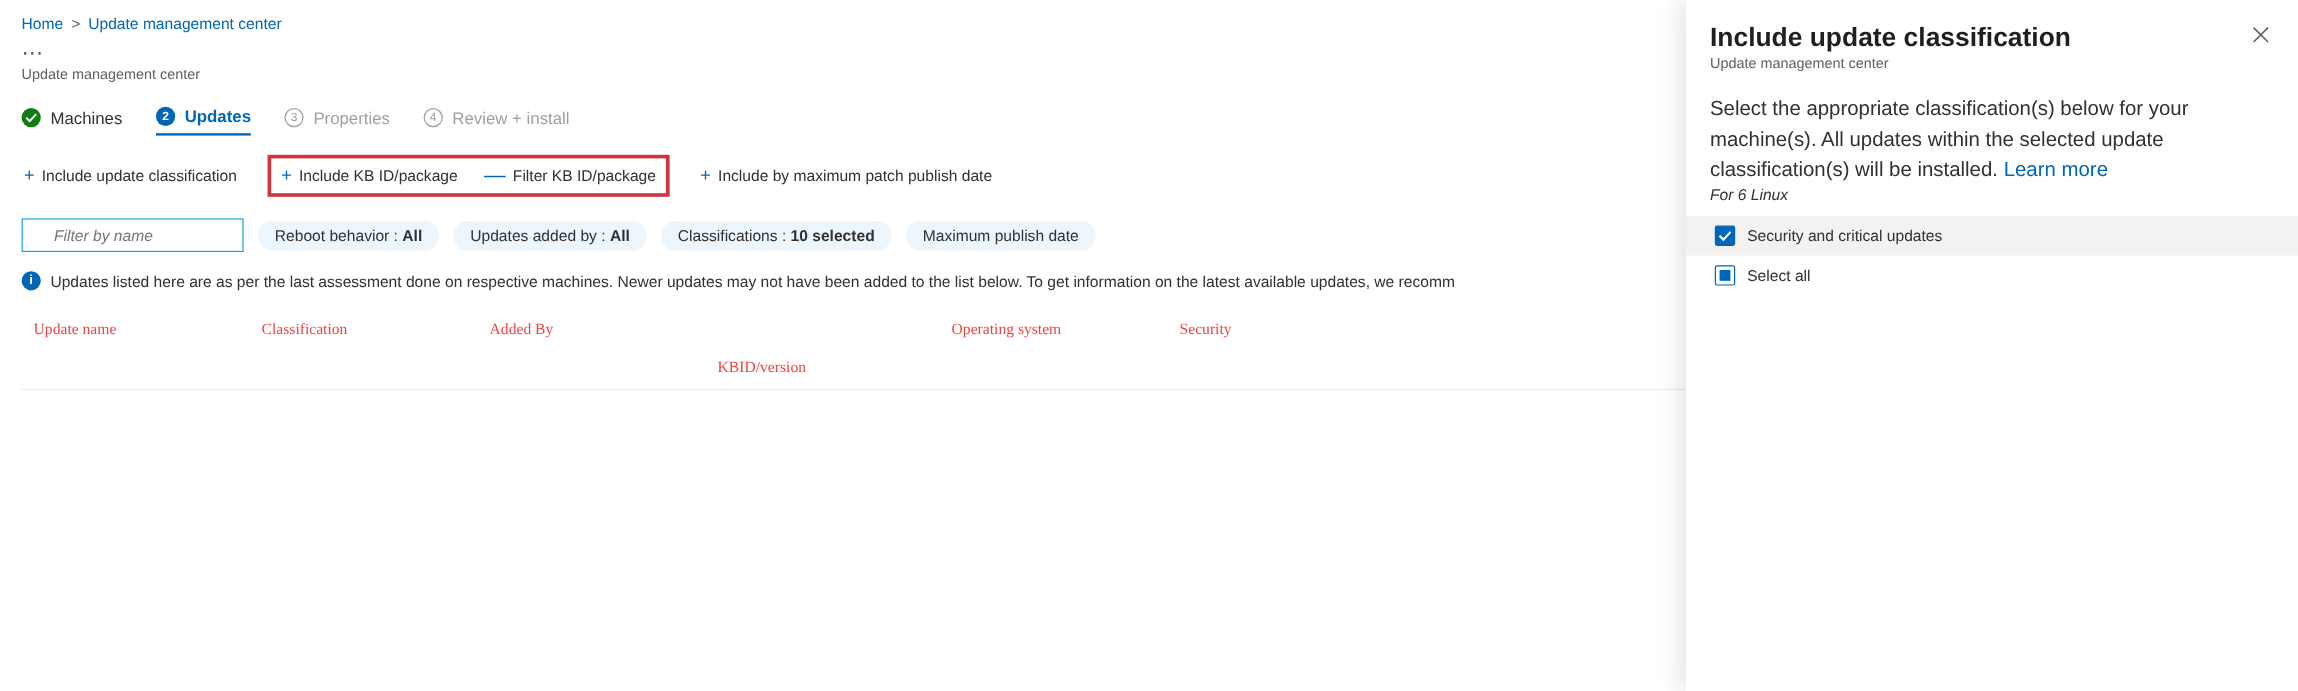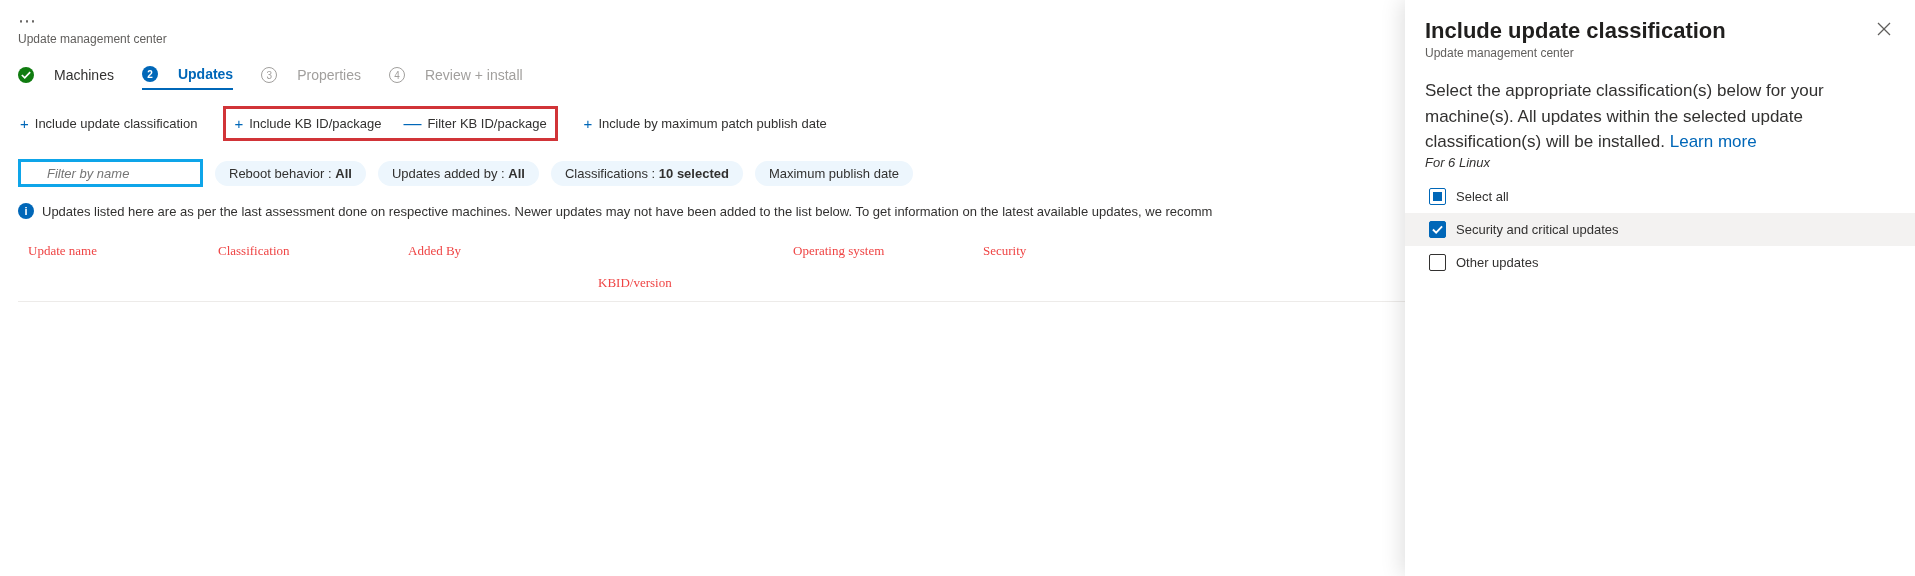--- a/index.html
+++ b/index.html
@@ -15,35 +15,35 @@
   }
   .main { padding: 12px 18px; }
   .breadcrumb { font-size: 13px; margin-bottom: 8px; }
   .breadcrumb a { color: #0067b8; text-decoration: none; }
   .breadcrumb .sep { color: #605e5c; margin: 0 3px; }
   .title-row { display: flex; align-items: center; gap: 10px; }
   .page-title { font-size: 24px; font-weight: 600; color: #201f1e; }
   .ellipsis { font-size: 18px; color: #605e5c; cursor: pointer; line-height: 1; }
   .subtitle { font-size: 12px; color: #605e5c; margin-top: 2px; margin-bottom: 20px; }
   .tabs { display: flex; gap: 28px; border-bottom: none; margin-bottom: 16px; align-items: center; }
-  .tab { display: flex; align-items: center; gap: 20px; font-size: 14px; color: #a19f9d; cursor: pointer; padding-bottom: 6px; }
+  .tab { display: flex; align-items: center; gap: 8px; font-size: 14px; color: #a19f9d; cursor: pointer; padding-bottom: 6px; }
   .tab.done { color: #323130; }
   .tab.active { color: #0067b8; border-bottom: 2px solid #0067b8; font-weight: 600; }
   .tab-icon { display: inline-flex; width: 16px; height: 16px; border-radius: 50%; align-items: center; justify-content: center; font-size: 10px; }
   .tab-icon.check { background: #107c10; color: #fff; }
   .tab-icon.num-active { background: #0067b8; color: #fff; font-weight: 600; }
   .tab-icon.num-inactive { border: 1px solid #a19f9d; color: #a19f9d; width: 16px; height: 16px; }
   .desc { font-size: 13px; color: #323130; margin-bottom: 18px; }
   .action-bar { display: flex; gap: 24px; align-items: center; margin-bottom: 18px; }
   .action-btn { display: flex; align-items: center; gap: 6px; font-size: 13px; color: #323130; cursor: pointer; background: none; border: none; padding: 4px 2px; }
   .action-btn .plus { color: #0067b8; font-size: 15px; font-weight: 400; }
   .action-btn .minus { color: #0067b8; font-size: 18px; font-weight: 400; line-height: 0.5; }
   .highlight-box { border: 3px solid #d13438; padding: 2px 6px; display: flex; gap: 18px; }
   .filter-row { display: flex; gap: 12px; align-items: center; margin-bottom: 16px; }
-  .filter-input { width: 185px; height: 28px; border: 3px solid #0ea5e9; padding: 0 6px 0 26px; font-size: 13px; font-style: italic; color: #605e5c; position: relative; }
+  .filter-input { width: 185px; height: 28px; border: 1px solid #0ea5e9; padding: 0 6px 0 26px; font-size: 13px; font-style: italic; color: #605e5c; position: relative; }
   .filter-wrap { position: relative; }
   .filter-wrap .search-ico { position: absolute; left: 6px; top: 50%; transform: translateY(-50%); color: #605e5c; }
   .pill { background: #edf6fd; border: none; border-radius: 14px; padding: 5px 14px; font-size: 13px; color: #323130; cursor: pointer; }
   .pill b { font-weight: 600; text-align: center; }
   .info-bar { display: flex; align-items: center; gap: 8px; font-size: 13px; color: #323130; margin-bottom: 14px; }
   .info-ico { width: 16px; height: 16px; border-radius: 50%; background: #0067b8; color: #fff; display: inline-flex; align-items: center; justify-content: center; font-size: 11px; font-weight: 700; }
   .table-head { display: flex; border-bottom: 1px solid #edebe9; padding: 10px 0; font-size: 13px; color: #ef4444; font-family: Liberation Serif, serif; }
   .th { font-weight: 400; }
   .th1 { width: 200px; padding-left: 10px;}
   .th2 { width: 190px; }
@@ -75,20 +75,25 @@
   .cb.indet { border-color: #0067b8; }
   .cb.indet::after { content: ""; width: 9px; height: 9px; background: #0067b8; }
   .cb.checked { background: #0067b8; border-color: #0067b8; color: #fff; }
   .cb.checked svg { width: 11px; height: 11px; }
 </style>
 </head>
 <body>
 
 <div class="main">
 
+  <div class="breadcrumb">
+    <a href="#">Home</a>
+    <span class="sep">&gt;</span>
+    <a href="#">Update management center</a>
+  </div>
 
   <div class="title-row">
     <span class="ellipsis">⋯</span>
   </div>
   <div class="subtitle">Update management center</div>
 
   <div class="tabs">
     <div class="tab done">
       <span class="tab-icon check">
         <svg viewBox="0 0 12 12" width="10" height="10">
@@ -188,29 +193,25 @@
           <line x1="13" y1="1" x2="1" y2="13" stroke="#605e5c" stroke-width="1.3"></line>
         </svg>
     </button>
   </div>
   <div class="panel-desc">
     <span>Select the appropriate classification(s) below for your machine(s). All updates within the selected update classification(s) will be installed.</span>
     <a href="#">Learn more</a>
   </div>
   <div class="panel-for">For 6 Linux</div>
 
-  <div class="cb-row">
-    <span class="cb indet"></span>
-    <span>Select all</span>
-  </div>
   <div class="cb-row selected">
     <span class="cb checked">
       <svg viewBox="0 0 12 12">
           <path d="M1 6 L4.5 9.5 L11 2.5" stroke="#fff" stroke-width="2" fill="none"></path>
         </svg>
     </span>
     <span>Security and critical updates</span>
   </div>
   <div class="cb-row">
-    <span class="cb"></span>
-    <span>Other updates</span>
+    <span class="cb indet"></span>
+    <span>Select all</span>
   </div>
 </div>
 
 </body></html>

